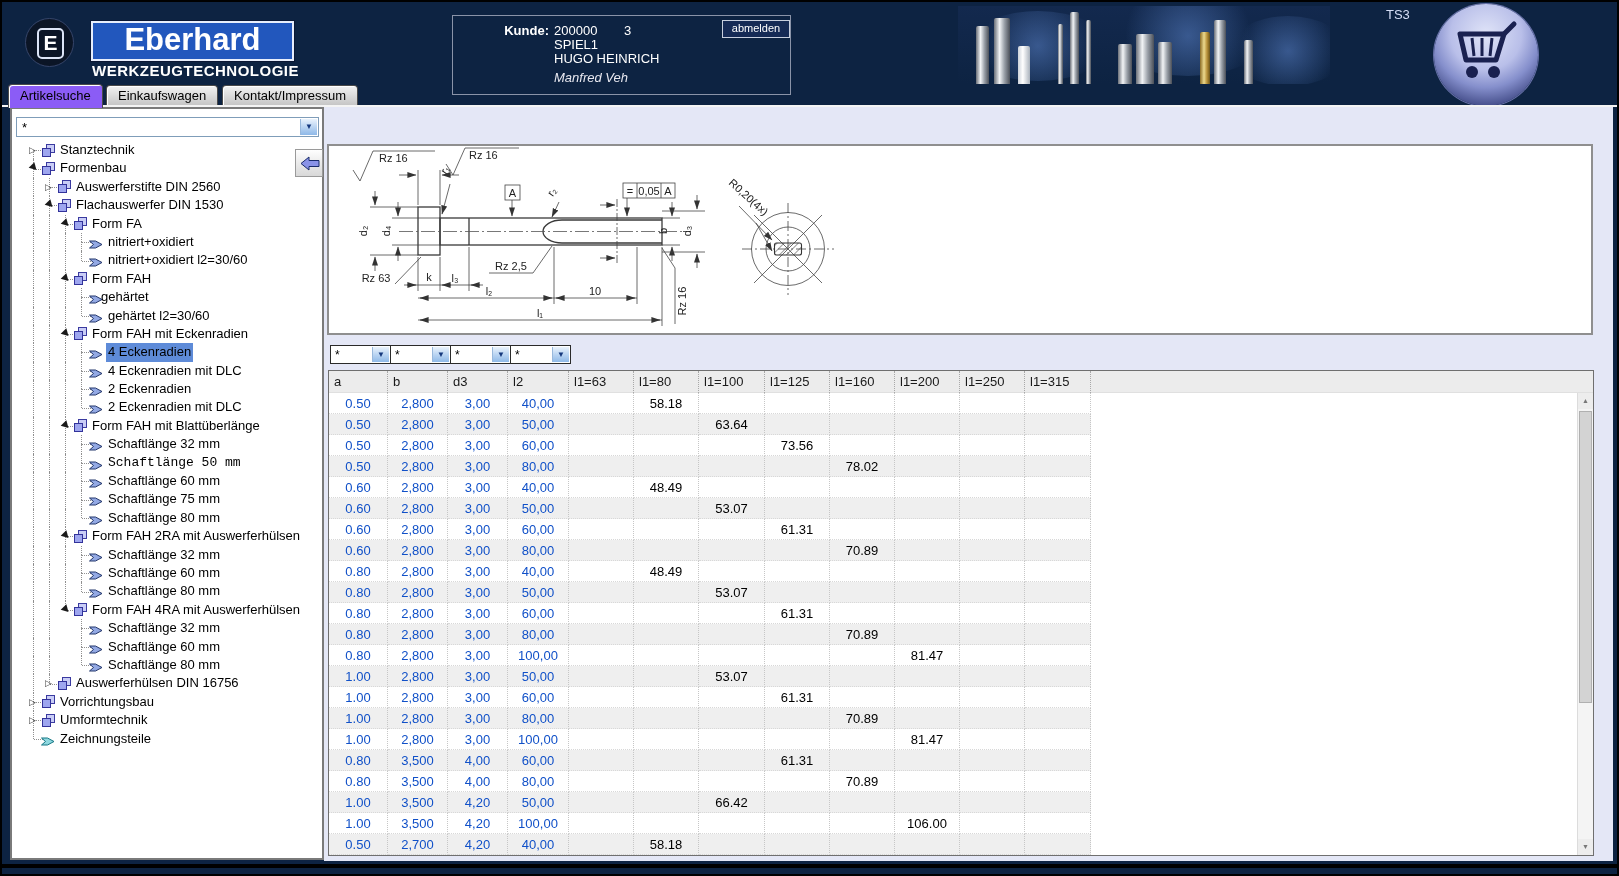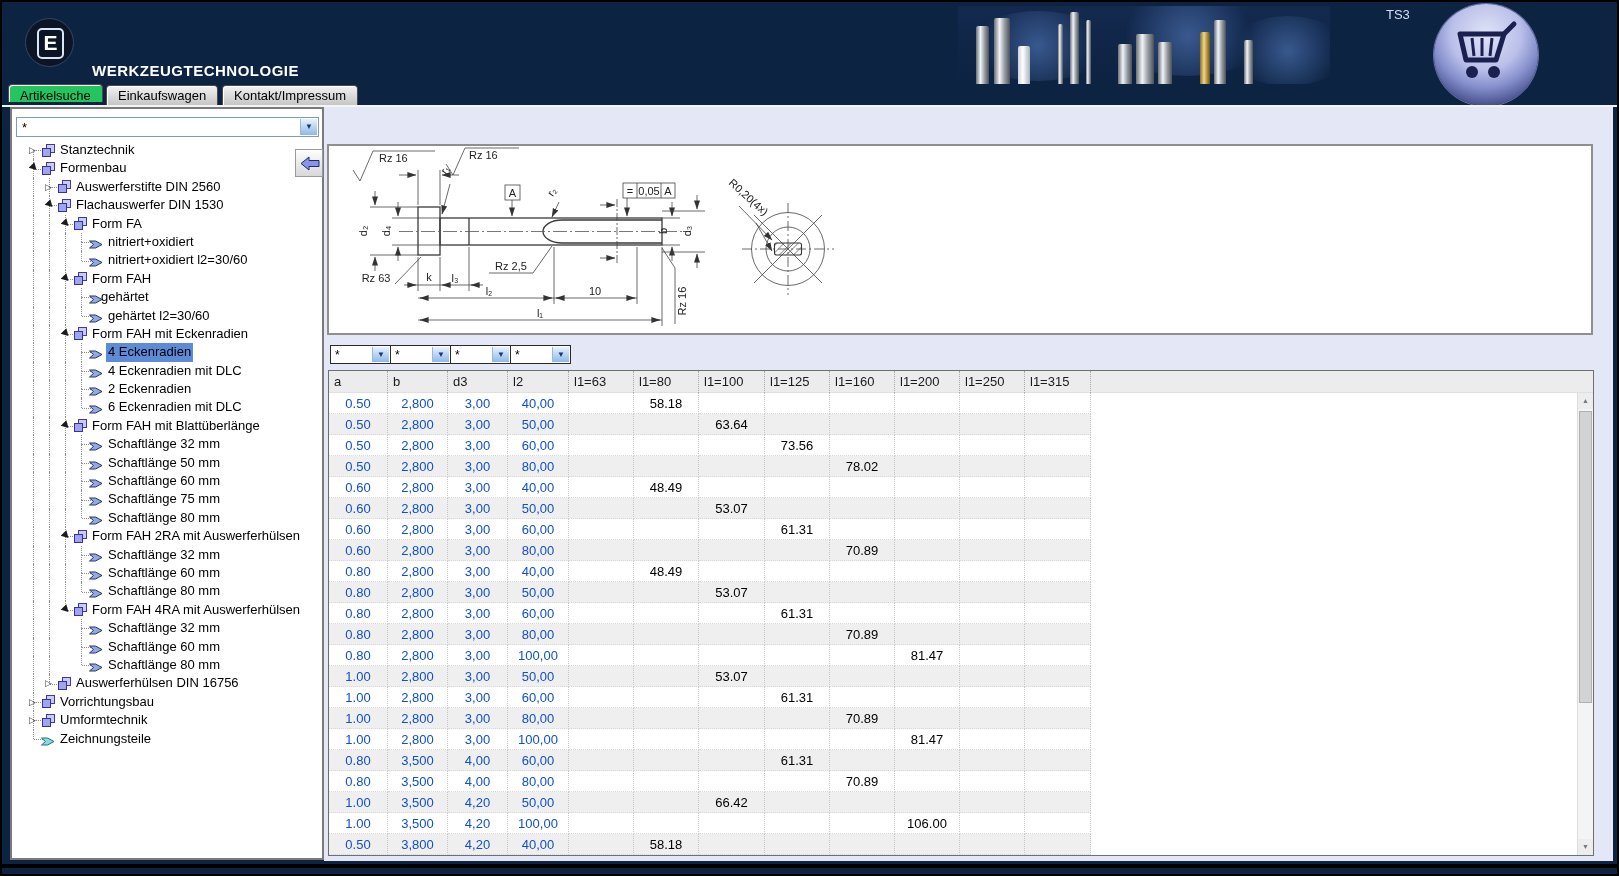--- a/index.html
+++ b/index.html
@@ -20,21 +20,21 @@
   .logout{position:absolute;left:269px;top:4px;width:66px;height:16px;border:1px solid #C8CFDE;background:#152A55;color:#fff;font-size:11px;text-align:center;line-height:15px;}
   .env{position:absolute;left:1386px;top:7px;color:#D5DEF6;font-size:13px;}
   .banner{position:absolute;left:958px;top:6px;width:372px;height:78px;overflow:hidden;background:linear-gradient(180deg,#13294e,#0D2342);}
   .spot{position:absolute;border-radius:50%;background:radial-gradient(circle,rgba(90,130,200,0.55),rgba(90,130,200,0) 70%);}
   .pin{position:absolute;bottom:0;background:linear-gradient(90deg,#6a6f78,#f2f4f6 35%,#9aa0a8 65%,#4a4f58);border-radius:2px 2px 0 0;}
   .pin.gold{background:linear-gradient(90deg,#8a6b25,#ecd98e 40%,#b8913a 70%,#6a5318);}
   .cart{position:absolute;left:1434px;top:4px;width:104px;height:102px;border-radius:50%;background:radial-gradient(circle at 50% 30%,#E0E4F8,#B9BFE9 40%,#858FCC 60%,#39427E 85%,#2A3165);box-shadow:0 0 0 1px #6670A8;}
   .cart svg{position:absolute;left:14px;top:12px;}
   
   .tab{position:absolute;top:85px;height:20px;box-sizing:border-box;border:1px solid #4a4a4a;border-bottom:none;border-radius:4px 4px 0 0;background:linear-gradient(#F2F2F2,#C6C6C6);color:#000;font-size:13px;line-height:19px;padding:0 11px;box-shadow:inset 1px 1px 0 #fff;}
-  .tab.active{background:#22c55e;top:84px;height:18px;z-index:5;line-height:21px;}
+  .tab.active{background:#8b5cf6;top:84px;height:24px;z-index:5;line-height:21px;}
   .topline{position:absolute;left:2px;top:105px;width:1615px;height:2px;background:#F4F4F4;}
   
   .sidebar{position:absolute;left:10px;top:107px;width:314px;height:753px;background:#fff;border:2px solid #7A7A7A;box-sizing:border-box;}
   .scombo{position:absolute;left:4px;top:8px;width:303px;height:20px;background:#fff;border:1px solid #7F9DB9;box-sizing:border-box;font-size:13px;}
   .scombo .cv{position:absolute;left:5px;top:2px;}
   .cbtn{position:absolute;right:1px;top:1px;bottom:1px;width:16px;background:linear-gradient(#EAF3FD,#BBD5F2 50%,#8FB9E8);border-left:1px solid #98B8DC;color:#16397E;font-size:8px;text-align:center;}
   .cbtn i{font-style:normal;position:absolute;left:0;right:0;top:50%;margin-top:-5px;}
   .backbtn{position:absolute;left:283px;top:40px;width:28px;height:28px;border:1px solid #9A9A9A;background:linear-gradient(#FEFEFE,#D8D8D8);box-sizing:border-box;}
   .backbtn svg{position:absolute;left:4px;top:6px;}
   .tree{position:absolute;left:2px;top:32px;right:2px;bottom:2px;overflow:hidden;font-size:13px;}
@@ -97,22 +97,32 @@
     <div class="pin" style="left:178px;width:18px;height:50px;"></div>
     <div class="pin" style="left:200px;width:14px;height:42px;"></div>
     <div class="pin gold" style="left:242px;width:10px;height:52px;"></div>
     <div class="pin" style="left:256px;width:12px;height:64px;"></div>
     <div class="pin" style="left:286px;width:9px;height:44px;"></div>
   </div>
 
   <div class="lcirc">
     <div class="lsq">E</div>
   </div>
+  <div class="bbox">Eberhard</div>
   <div class="bsub">WERKZEUGTECHNOLOGIE</div>
 
+  <div class="custbox">
+    <span class="lab">Kunde:</span>
+    <span class="v1">200000</span>
+    <span class="v1b">3</span>
+    <span class="v2">SPIEL1</span>
+    <span class="v3">HUGO HEINRICH</span>
+    <span class="v4">Manfred Veh</span>
+    <div class="logout">abmelden</div>
+  </div>
 
   <div class="env">TS3</div>
 
   <div class="cart">
     <svg width="76" height="76" viewBox="0 0 76 76">
       <path d="M12,18 L56,18 L48,44 L18,44 Z" fill="none" stroke="#1A2150" stroke-width="5" stroke-linejoin="round"></path>
       <path d="M56,18 L66,8" fill="none" stroke="#1A2150" stroke-width="5" stroke-linecap="round"></path>
       <line x1="24" y1="22" x2="26" y2="40" stroke="#1A2150" stroke-width="3"></line>
       <line x1="34" y1="22" x2="34" y2="40" stroke="#1A2150" stroke-width="3"></line>
       <line x1="44" y1="22" x2="42" y2="40" stroke="#1A2150" stroke-width="3"></line>
@@ -307,21 +317,21 @@
         </div>
         <div class="trow">
           <span class="gv full" style="left:19px"></span>
           <span class="gv full" style="left:35px"></span>
           <span class="gv full" style="left:51px"></span>
           <span class="gv top" style="left:67px"></span>
           <span class="gh" style="left:68px;width:9px;"></span>
           <span class="lico" style="left:75px;"><svg width="14" height="11" viewBox="0 0 14 11">
               <path d="M0.5,2 L6.5,2 L13,5.5 L6.5,9 L0.5,9 L4.5,5.5 Z" fill="#93A9E4" stroke="#23366B"></path>
             </svg></span>
-          <span class="tlabel" style="left:92px;">6 Eckenradien mit DLC</span>
+          <span class="tlabel" style="left:92px;">2 Eckenradien mit DLC</span>
         </div>
         <div class="trow">
           <span class="gv full" style="left:19px"></span>
           <span class="gv full" style="left:35px"></span>
           <span class="gv top" style="left:51px"></span>
           <span class="gv bot" style="left:51px"></span>
           <span class="gh" style="left:52px;width:9px;"></span>
           <span class="tg tg-exp" style="left:48px;top:5px;"></span>
           <span class="fico" style="left:60px;">
             <i class="b"></i>
@@ -344,21 +354,21 @@
         <div class="trow">
           <span class="gv full" style="left:19px"></span>
           <span class="gv full" style="left:35px"></span>
           <span class="gv full" style="left:51px"></span>
           <span class="gv top" style="left:67px"></span>
           <span class="gv bot" style="left:67px"></span>
           <span class="gh" style="left:68px;width:9px;"></span>
           <span class="lico" style="left:75px;"><svg width="14" height="11" viewBox="0 0 14 11">
               <path d="M0.5,2 L6.5,2 L13,5.5 L6.5,9 L0.5,9 L4.5,5.5 Z" fill="#93A9E4" stroke="#23366B"></path>
             </svg></span>
-          <span class="tlabel" style="left:92px;">Schaftlänge 50 mm</span>
+          <span class="tlabel" style="left:92px;font-family:Liberation Mono, monospace;">Schaftlänge 50 mm</span>
         </div>
         <div class="trow">
           <span class="gv full" style="left:19px"></span>
           <span class="gv full" style="left:35px"></span>
           <span class="gv full" style="left:51px"></span>
           <span class="gv top" style="left:67px"></span>
           <span class="gv bot" style="left:67px"></span>
           <span class="gh" style="left:68px;width:9px;"></span>
           <span class="lico" style="left:75px;"><svg width="14" height="11" viewBox="0 0 14 11">
               <path d="M0.5,2 L6.5,2 L13,5.5 L6.5,9 L0.5,9 L4.5,5.5 Z" fill="#93A9E4" stroke="#23366B"></path>
@@ -975,21 +985,21 @@
             <span class="c" style="left:305px;width:65px"></span>
             <span class="c" style="left:370px;width:66px"></span>
             <span class="c" style="left:436px;width:65px"></span>
             <span class="c" style="left:501px;width:65px"></span>
             <span class="c" style="left:566px;width:65px">106.00</span>
             <span class="c" style="left:631px;width:65px"></span>
             <span class="c" style="left:696px;width:66px"></span>
           </div>
           <div class="r alt">
             <span class="c bl" style="left:0px;width:59px">0.50</span>
-            <span class="c bl" style="left:59px;width:60px">3,800</span>
+            <span class="c bl" style="left:59px;width:60px">2,700</span>
             <span class="c bl" style="left:119px;width:60px">4,20</span>
             <span class="c bl" style="left:179px;width:61px">40,00</span>
             <span class="c" style="left:240px;width:65px"></span>
             <span class="c" style="left:305px;width:65px">58.18</span>
             <span class="c" style="left:370px;width:66px"></span>
             <span class="c" style="left:436px;width:65px"></span>
             <span class="c" style="left:501px;width:65px"></span>
             <span class="c" style="left:566px;width:65px"></span>
             <span class="c" style="left:631px;width:65px"></span>
             <span class="c" style="left:696px;width:66px"></span>

